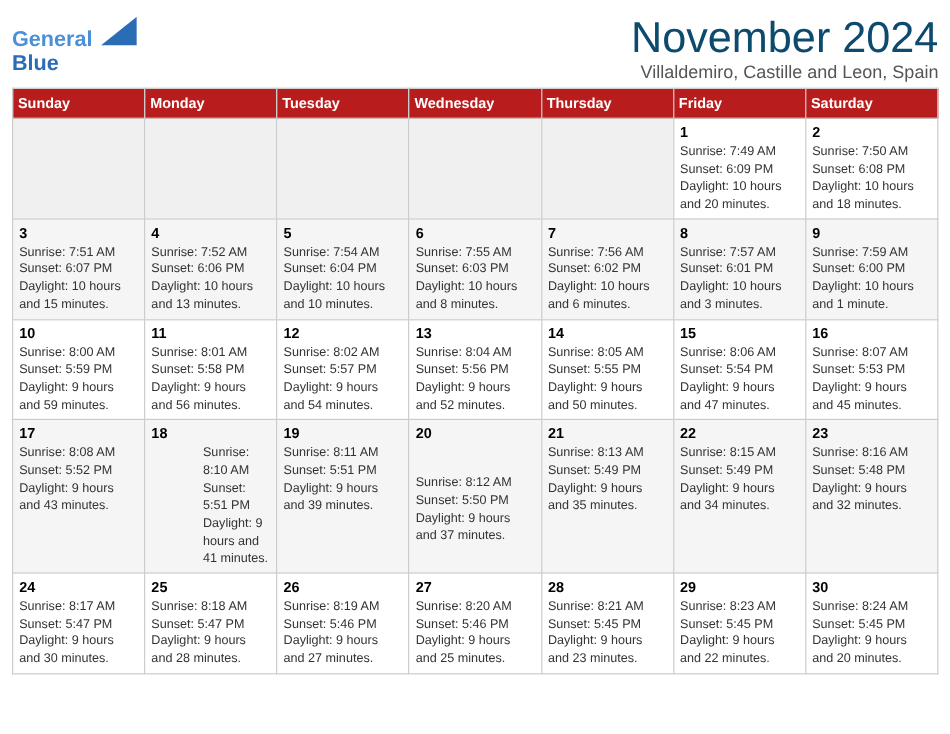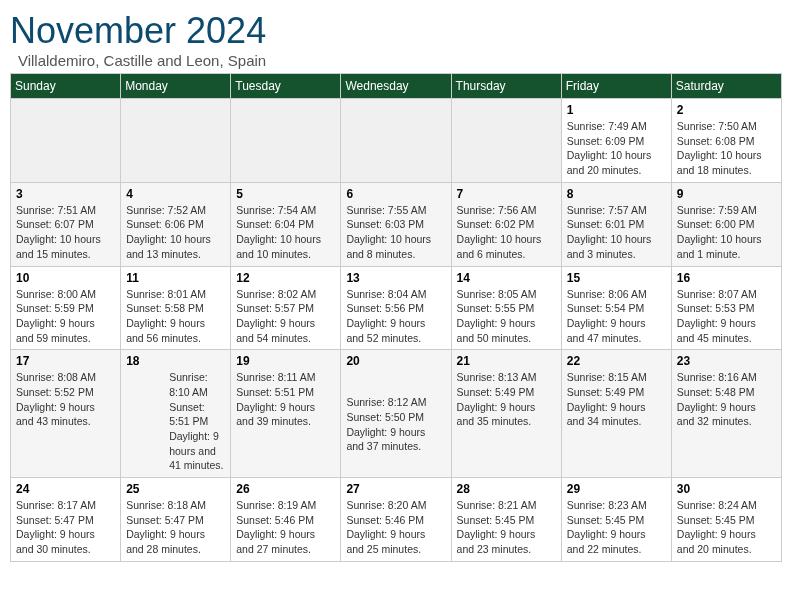--- a/index.html
+++ b/index.html
@@ -46,26 +46,26 @@
     .subtitle {
       font-size: 15px;
       color: #555;
     }
     table {
       width: 100%;
       border-collapse: collapse;
       font-size: 11px;
     }
     thead tr th {
-      background-color: #14532d;
+      background-color: #b91c1c;
       color: #fff;
       padding: 5px 4px;
       text-align: left;
       font-size: 12px;
-      font-weight: normal;
+      font-weight: bold;
       border: 1px solid #ccc;
     }
     tbody tr td {
       border: 1px solid #ccc;
       vertical-align: top;
       padding: 4px 5px;
       min-height: 70px;
       width: 110px;
     }
     tbody tr:nth-child(even) td {
@@ -86,20 +86,31 @@
       line-height: 1.4;
     }
     .empty-cell {
       background-color: #f0f0f0 !important;
     }
   </style>
 </head>
 <body>
 
 <div class="header">
+  <div class="logo">
+    <div>
+      <div class="logo-text">
+        <span>General</span>
+        <svg class="logo-icon" viewBox="0 0 30 24" xmlns="http://www.w3.org/2000/svg">
+          <polygon points="0,24 30,0 30,24" fill="#2a6db5"></polygon>
+        </svg>
+      </div>
+      <div class="logo-text" style="color:#2a6db5; font-size:18px;">Blue</div>
+    </div>
+  </div>
   <div class="title-section">
     <div class="month-title">November 2024</div>
     <div class="subtitle">Villaldemiro, Castille and Leon, Spain</div>
   </div>
 </div>
 
 <table>
   <thead>
     <tr>
     <th>Sunday</th>

